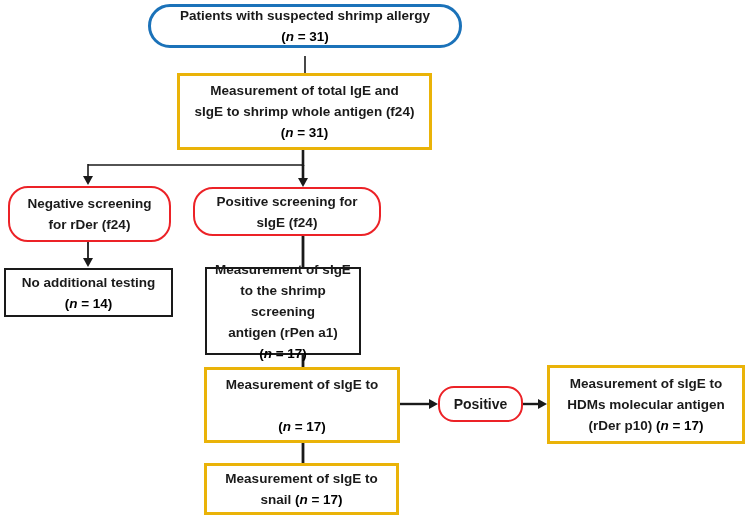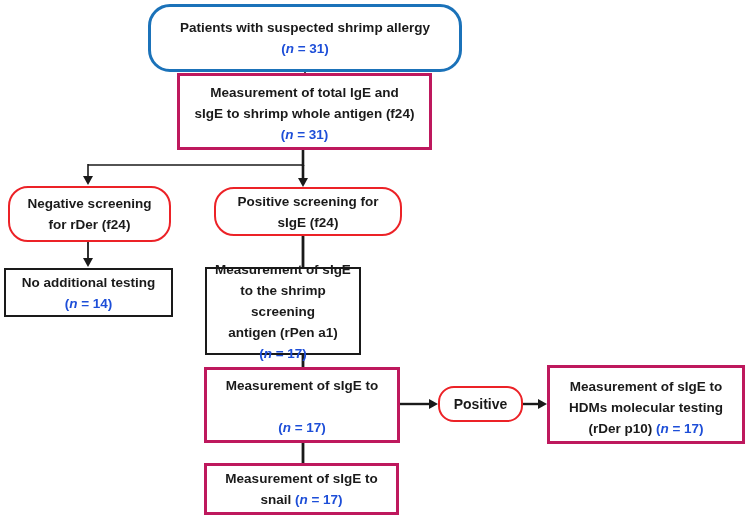--- a/index.html
+++ b/index.html
@@ -30,32 +30,32 @@
     flex-direction: column;
     align-items: center;
     justify-content: center;
     text-align: center;
     font-weight: bold;
     font-size: 13.5px;
     line-height: 21px;
     color: #1a1a1a;
     padding: 2px 4px;
   }
-  .rect { border: 3px solid #be185d; justify-content: flex-end; }
+  .rect { border: 3px solid #eab308; }
   .rect-thin { border: 2.5px solid #1a1a1a; }
   .pill-blue { border: 3px solid #1b72b9; border-radius: 22px; }
   .pill-red { border: 2.5px solid #ec2227; border-radius: 20px; }
   .pill-red-small { border: 2.5px solid #ec2227; border-radius: 16px; }
-  .nlab { color: #1d4ed8; white-space: nowrap; }
+  .nlab { color: #000000; white-space: nowrap; }
   .nlab i { font-style: italic; }
   
-  #n-suspected       { left: 148px; top: 4px;   width: 314px; height: 68px; }
+  #n-suspected       { left: 148px; top: 4px;   width: 314px; height: 44px; }
   #n-total-ige       { left: 177px; top: 73px;  width: 255px; height: 77px; }
   #n-neg-screen      { left: 8px;   top: 186px; width: 163px; height: 56px; }
-  #n-pos-screen      { left: 214px; top: 187px; width: 188px; height: 49px; }
+  #n-pos-screen      { left: 193px; top: 187px; width: 188px; height: 49px; }
   #n-no-additional   { left: 4px;   top: 268px; width: 169px; height: 49px; }
   #n-shrimp-mol      { left: 205px; top: 267px; width: 156px; height: 88px; }
   #n-hdm-whole       { left: 204px; top: 367px; width: 196px; height: 76px; }
   #n-positive        { left: 438px; top: 386px; width: 85px;  height: 36px; font-size: 14px; }
   #n-hdm-mol         { left: 547px; top: 365px; width: 198px; height: 79px; }
   #n-snail           { left: 204px; top: 463px; width: 195px; height: 52px; }
 </style>
 </head>
 <body>
 
@@ -146,21 +146,21 @@
 
   <div class="node pill-red-small" id="n-positive">
     <div>
       <span>Positive</span>
     </div>
   </div>
 
   <div class="node rect" id="n-hdm-mol">
     <div>
       <span>Measurement of sIgE to</span><br>
-      <span>HDMs molecular testing</span><br>
+      <span>HDMs molecular antigen</span><br>
       <span>(rDer p10)</span>
       <span class="nlab">(<i>n</i> = 17)</span>
     </div>
   </div>
 
   <div class="node rect" id="n-snail">
     <div>
       <span>Measurement of sIgE to</span><br>
       <span>snail</span>
       <span class="nlab">(<i>n</i> = 17)</span>

